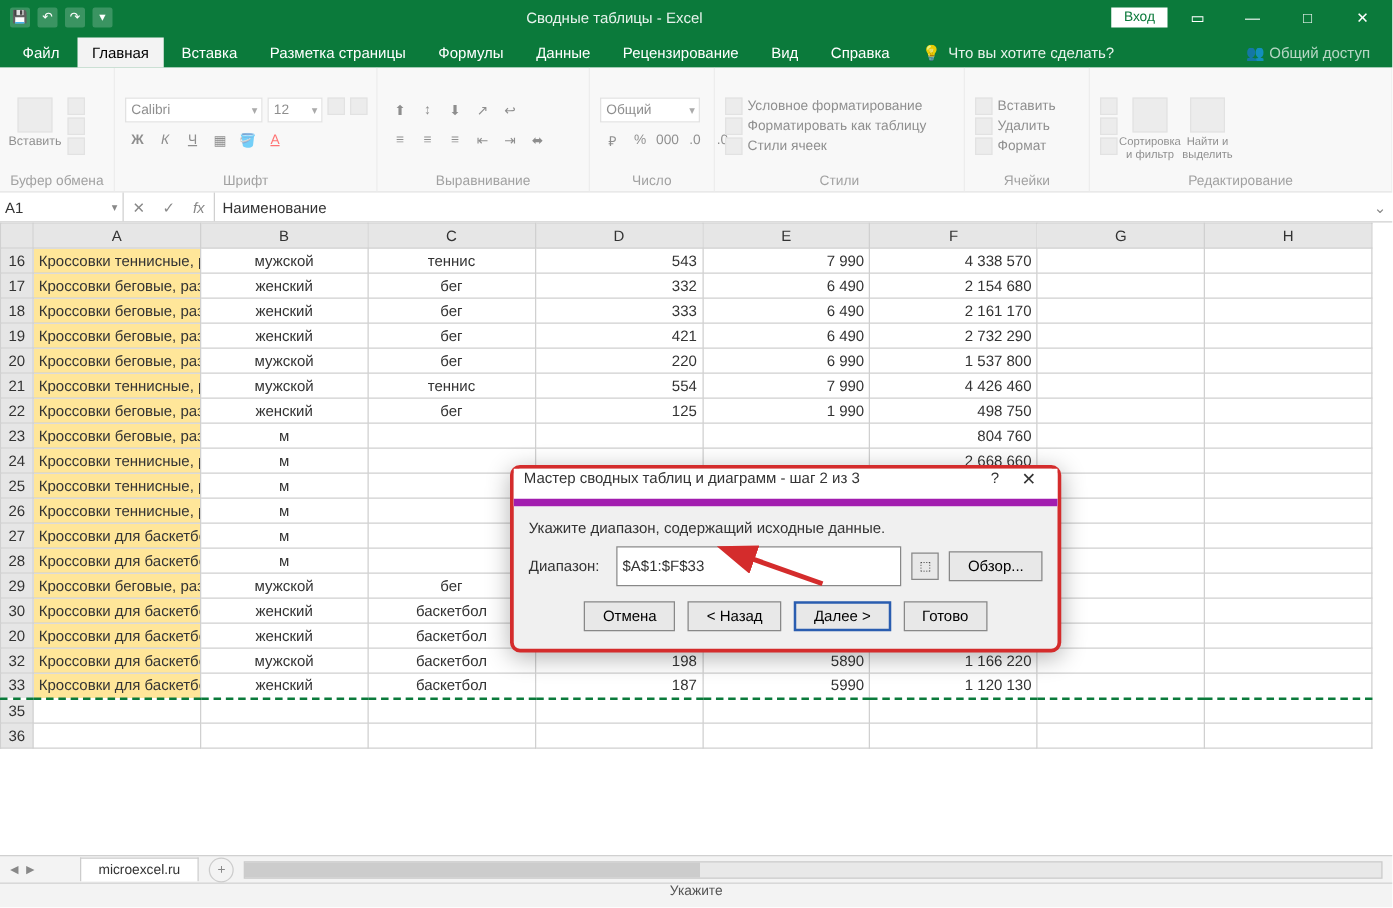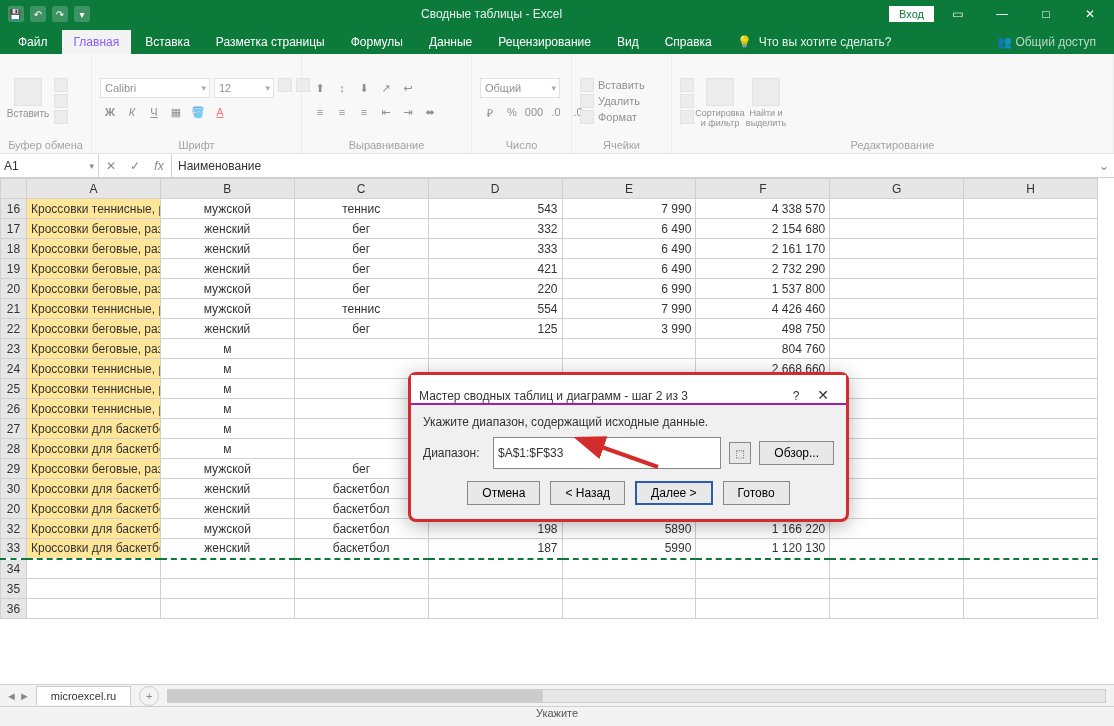--- a/index.html
+++ b/index.html
@@ -10,21 +10,21 @@
 .qat { display: flex; align-items: center; gap: 6px; padding: 0 8px; }
 .qat .ico { width: 16px; height: 16px; background: rgba(255,255,255,0.2); border-radius: 2px; display:flex;align-items:center;justify-content:center;font-size:10px;}
 .title-text { flex: 1; text-align: center; opacity: .9; }
 .title-right { display: flex; align-items: center; gap: 4px; padding: 0 4px;}
 .login-btn { background:#fff; color:#0b7a3b; padding:2px 10px; font-size:11px;}
 .win-btn { width: 40px; height: 28px; display:flex;align-items:center;justify-content:center; color:#fff; font-size:12px;}
 
 
 .tabs { height: 26px; background: #0b7a3b; display:flex; align-items:flex-end; padding: 0 6px; gap: 2px; color:#fff; font-size:12px;}
 .tab { padding: 5px 12px; cursor:pointer; }
-.tab.active { background:#f3f3f3; color:#8b5cf6; }
+.tab.active { background:#f3f3f3; color:#000000; }
 .tell-me { display:flex; align-items:center; gap:6px; padding:5px 12px; opacity:.9;}
 .share { margin-left:auto; padding:5px 12px; opacity:.7;}
 
 
 .ribbon { height: 100px; background:#f3f3f3; border-bottom:1px solid #d0d0d0; display:flex; opacity:.55; pointer-events:none;}
 .group { border-right:1px solid #e0e0e0; padding:4px 8px 2px; display:flex; flex-direction:column; }
 .group-body { flex:1; display:flex; gap:6px; align-items:flex-start;margin-top:20px;}
 .group-label { text-align:center; font-size:11px; color:#555; padding-top:2px;}
 .big-btn { width:40px; display:flex; flex-direction:column; align-items:center; font-size:10px; gap:2px;}
 .big-btn .gico { width:28px; height:28px; background:#ddd; border:1px solid #ccc;}
@@ -56,38 +56,38 @@
 .colB { width:108px; text-align:center;}
 .colC { width:108px; text-align:center;}
 .colD, .colE, .colF { width:108px; text-align:right;}
 .colG, .colH { width:108px;}
 .corner { width:26px; background:#e6e6e6;}
 tr.empty td.colA { background:#fff;}
 .dashed td { border-bottom:2px dashed #0b7a3b !important;margin-top:48px; }
 
 
 .dialog { position:absolute; left:408px; top:372px; width:441px; border:3px solid #d42c2c; border-radius:8px; box-shadow:0 4px 20px rgba(0,0,0,.3); background:#f0f0f0; z-index:10; font-size:12px;}
-.dlg-title { height:30px; background:#fff; display:flex; align-items:flex-end; padding:0 8px; border-bottom:2px solid #a21caf;}
+.dlg-title { height:30px; background:#fff; display:flex; align-items:flex-start; padding:0 8px; border-bottom:6px solid #a21caf;}
 .dlg-title .t { flex:1;}
 .dlg-title .x { width:30px; text-align:center; font-size:14px; cursor:pointer;}
 .dlg-body { padding:10px 12px 14px;}
 .dlg-row { display:flex; align-items:center; gap:8px; margin:8px 0 12px;}
 .dlg-row label { width:62px;}
 .dlg-input { flex:1; height:32px; border:1px solid #888; background:#fff; padding:0 4px; display:flex;align-items:center;}
 .collapse-btn { width:22px; height:22px; border:1px solid #888; background:#e8e8e8; display:flex;align-items:center;justify-content:center; font-size:10px;}
 .dlg-btn { height:24px; padding:0 14px; border:1px solid #888; background:#e8e8e8; font-size:12px; cursor:pointer;}
 .dlg-btn.primary { border:2px solid #2a5db0;}
 .dlg-buttons { display:flex; gap:10px; justify-content:center; margin-top:6px;}
 .arrow { position:absolute; left:588px; top:437px; z-index:11; pointer-events:none;}
 .arrow svg { overflow:visible;}
 
 
 .sheets { height:22px; border-top:1px solid #d0d0d0; display:flex; align-items:center; background:#f3f3f3; font-size:11px;}
 .nav-arrows { display:flex; gap:2px; padding:0 6px; color:#888;}
-.sheet-tab { padding:3px 14px; border:1px solid #ccc; border-bottom:none; background:#fff; margin-top:-1px;}
+.sheet-tab { padding:3px 14px; border:1px solid #ccc; border-bottom:none; background:#fff; margin-top:-1px;margin-left:28px;}
 .add-sheet { width:20px; height:20px; border:1px solid #ccc; border-radius:50%; margin-left:8px; display:flex;align-items:center;justify-content:center; color:#888;}
 .hscroll { flex:1; margin:0 8px; height:14px; background:#e8e8e8; position:relative; border:1px solid #ccc;}
 .hscroll .thumb { position:absolute; left:0; width:40%; height:100%; background:#ccc;}
 
 
 .status { height:20px; background:#f3f3f3; border-top:1px solid #d0d0d0; display:flex; align-items:center; font-size:11px; color:#555; padding:0 8px; gap:10px;flex-direction:column;}
 .status .right { margin-left:auto; display:flex; gap:6px; align-items:center;}
 .vbtn { width:20px; height:16px; border:1px solid #ccc; background:#fff;}
 .zoom-track { width:100px; height:4px; background:#ccc; position:relative;}
 .zoom-track::before{content:''; position:absolute; left:50%; top:-4px; width:2px; height:12px; background:#888;}
@@ -147,21 +147,21 @@
             <span class="si"></span>
           </div>
       </div>
     </div>
     <div class="group-label">Буфер обмена</div>
   </div>
   <div class="group" style="width:210px">
     <div class="group-body" style="flex-direction:column;gap:4px">
       <div style="display:flex;gap:4px">
         <div class="combo" style="width:110px">Calibri</div>
-        <div class="combo" style="width:60px">12</div>
+        <div class="combo" style="width:44px">12</div>
         <span class="si"></span>
         <span class="si"></span>
       </div>
       <div class="btnrow">
         <div class="b">
             <b>Ж</b>
           </div>
         <div class="b">
             <i>К</i>
           </div>
@@ -203,20 +203,39 @@
       <div class="btnrow">
           <div class="b">₽</div>
           <div class="b">%</div>
           <div class="b">000</div>
           <div class="b">.0</div>
           <div class="b">.0</div>
         </div>
     </div>
     <div class="group-label">Число</div>
   </div>
+  <div class="group" style="width:200px">
+    <div class="group-body">
+        <div class="small-stack">
+      <div>
+            <span class="si"></span>
+            <span>Условное форматирование</span>
+          </div>
+      <div>
+            <span class="si"></span>
+            <span>Форматировать как таблицу</span>
+          </div>
+      <div>
+            <span class="si"></span>
+            <span>Стили ячеек</span>
+          </div>
+    </div>
+      </div>
+    <div class="group-label">Стили</div>
+  </div>
   <div class="group" style="width:100px">
     <div class="group-body">
         <div class="small-stack">
       <div>
             <span class="si"></span>
             <span>Вставить</span>
           </div>
       <div>
             <span class="si"></span>
             <span>Удалить</span>
@@ -347,21 +366,21 @@
     <td class="colF">4 426 460</td>
     <td class="colG"></td>
     <td class="colH"></td>
         </tr>
         <tr>
           <td class="rowhead">22</td>
     <td class="colA">Кроссовки беговые, размер 35</td>
     <td class="colB">женский</td>
     <td class="colC">бег</td>
     <td class="colD">125</td>
-    <td class="colE">3 990</td>
+    <td class="colE">1 990</td>
     <td class="colF">498 750</td>
     <td class="colG"></td>
     <td class="colH"></td>
         </tr>
         <tr>
           <td class="rowhead">23</td>
     <td class="colA">Кроссовки беговые, размер 39</td>
     <td class="colB">м</td>
     <td class="colC"></td>
     <td class="colD"></td>
@@ -472,31 +491,20 @@
         <tr class="dashed">
           <td class="rowhead">33</td>
     <td class="colA">Кроссовки для баскетбола, размер 36</td>
     <td class="colB">женский</td>
     <td class="colC">баскетбол</td>
     <td class="colD">187</td>
     <td class="colE">5990</td>
     <td class="colF">1 120 130</td>
     <td class="colG"></td>
     <td class="colH"></td>
-        </tr>
-        <tr class="empty">
-          <td class="rowhead">34</td>
-    <td class="colA"></td>
-          <td class="colB"></td>
-          <td class="colC"></td>
-          <td class="colD"></td>
-          <td class="colE"></td>
-          <td class="colF"></td>
-          <td class="colG"></td>
-          <td class="colH"></td>
         </tr>
         <tr class="empty">
           <td class="rowhead">35</td>
     <td class="colA"></td>
           <td class="colB"></td>
           <td class="colC"></td>
           <td class="colD"></td>
           <td class="colE"></td>
           <td class="colF"></td>
           <td class="colG"></td>

